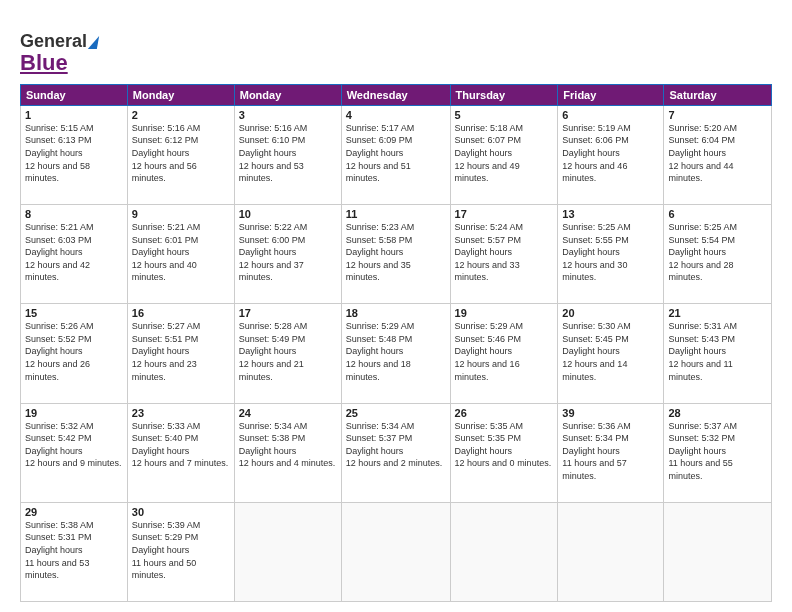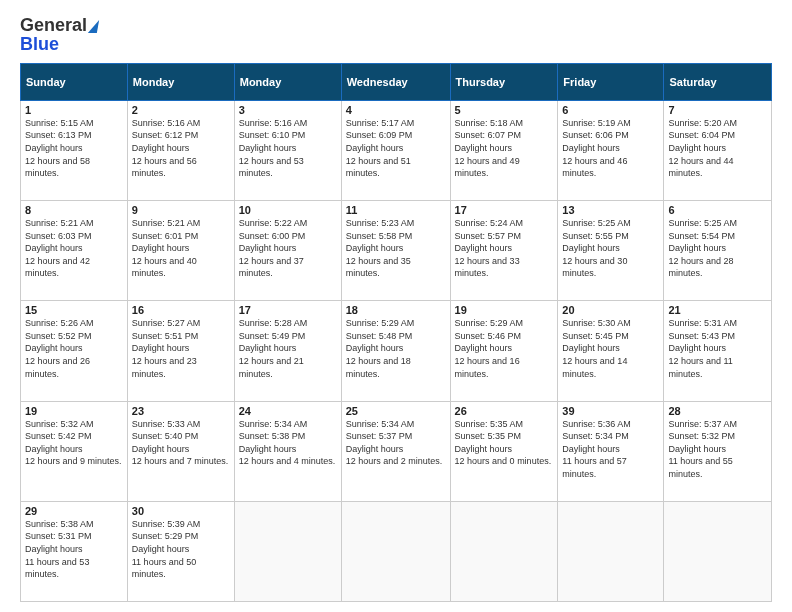--- a/index.html
+++ b/index.html
@@ -15,20 +15,21 @@
       height: 612px;
       padding: 16px 20px 10px 20px;
       display: flex;
       flex-direction: column;
     }
     .header {
       display: flex;
       justify-content: space-between;
       align-items: flex-start;
       margin-bottom: 8px;
+      margin-top: 16px;
     }
     .logo {
       display: flex;
       flex-direction: column;
       align-items: flex-start;
     }
     .logo-text {
       font-size: 18px;
       font-weight: bold;
       color: #333;
@@ -52,25 +53,25 @@
       color: #444;
       font-weight: normal;
     }
     .calendar {
       width: 100%;
       border-collapse: collapse;
       flex: 1;
       font-size: 9.5px;
     }
     .calendar thead th {
-      background: #0c4a6e;
+      background: #701a75;
       color: #fff;
       font-size: 11px;
       font-weight: bold;
-      padding: 12px 5px;
+      padding: 4px 5px;
       text-align: left;
       border: 1px solid #1a6bbf;
     }
     .calendar tbody td {
       border: 1px solid #ccc;
       vertical-align: top;
       padding: 3px 4px;
       color: #333;
       width: 113px;
       height: 82px;
@@ -99,21 +100,21 @@
 <body>
 
 <div class="page">
   <div class="header">
     <div class="logo">
       <div class="logo-row">
         <span class="logo-text">
           <span style="color:#333">General</span><span style="display:inline-block;width:0;height:0;border-left:9px solid transparent;border-bottom:13px solid #1a6bbf;margin-left:2px;transform:skewX(-10deg);vertical-align:middle;"></span>
         </span>
       </div>
-      <div style="font-size:18px;font-weight:bold;color:#1d4ed8;margin-top:-2px;">Blue</div>
+      <div style="font-size:22px;font-weight:bold;color:#701a75;margin-top:-2px;text-decoration:underline;">Blue</div>
     </div>
     <div class="title-block">
       <h1></h1>
       <h2></h2>
     </div>
   </div>
 
   <table class="calendar">
     <thead>
       <tr>

